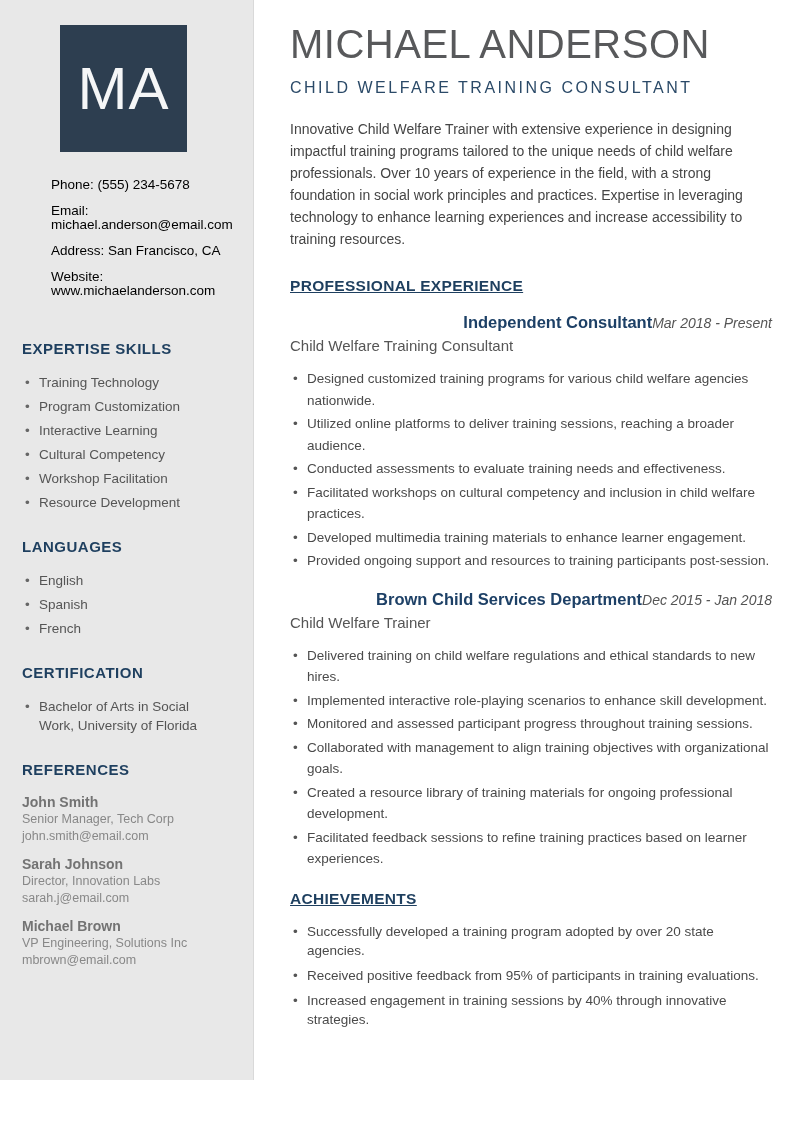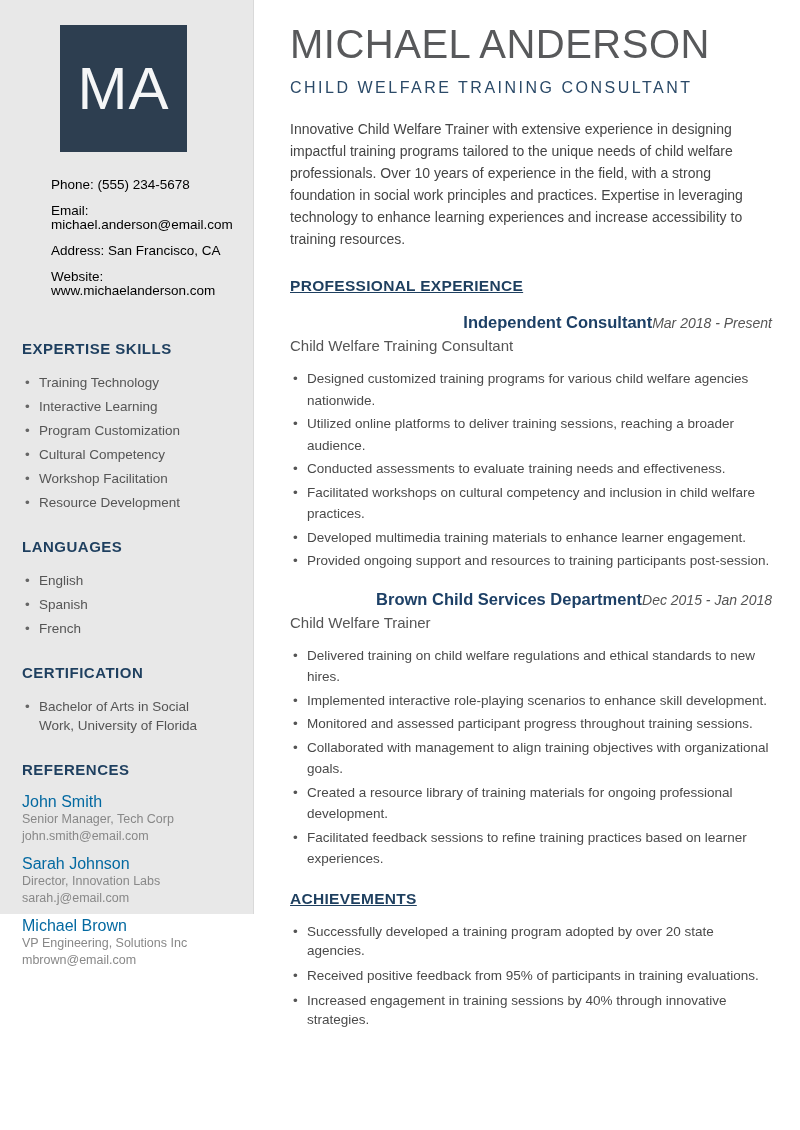--- a/index.html
+++ b/index.html
@@ -6,21 +6,21 @@
   html, body { width: 800px; height: 1130px; overflow: hidden; }
   body {
     font-family: "Liberation Sans", sans-serif;
     background: #ffffff;
     color: #4a4a4a;
   }
   .page { display: flex; width: 800px; height: 1130px; }
 
   
   .sidebar {
-    width: 254px; flex-shrink: 0; height: 914px;
+    width: 254px; flex-shrink: 0; height: 1080px;
     background: #e8e8e8;
     border-right: 1px solid #d9d9d9;
     padding: 25px 28px 0 22px;
   }
   .avatar {
     width: 127px; height: 127px; margin: 0 auto;
     background: #2d3e50; color: #f5f6f7;
     display: flex; align-items: center; justify-content: center;
     font-size: 60px; letter-spacing: 1px; font-weight: 400;
   }
@@ -37,21 +37,21 @@
 
   .side-list { list-style: none; margin-top: 15px; margin-bottom: 0; }
   .side-list li {
     position: relative; padding-left: 17px;
     font-size: 13.5px; color: #555555; line-height: 19px; margin-bottom: 5px;
   }
   .side-list li::before { content: "\2022"; position: absolute; left: 3px; color: #666666; }
 
   .refs { margin-top: 14px; }
   .ref { margin-bottom: 10px; }
-  .ref-name { font-size: 16px; font-weight: normal; color: #0369a1; line-height: 18px; }
+  .ref-name { font-size: 14px; font-weight: bold; color: #737373; line-height: 18px; }
   .ref-role, .ref-email { font-size: 12.5px; color: #888888; line-height: 17px; }
 
   
   .main { flex: 1; padding: 22px 28px 0 36px; }
   .person-name {
     font-size: 40px; font-weight: normal; color: #58595b;
     line-height: 44px; letter-spacing: 0.5px;
   }
   .person-headline {
     margin-top: 12px; font-size: 16px; color: #2b4a68;
@@ -101,22 +101,22 @@
     <div class="contact">
       <div class="contact-line">Phone: (555) 234-5678</div>
       <div class="contact-line">Email: michael.anderson@email.com</div>
       <div class="contact-line">Address: San Francisco, CA</div>
       <div class="contact-line">Website: www.michaelanderson.com</div>
     </div>
 
     <h2 class="side-title first">EXPERTISE SKILLS</h2>
     <ul class="side-list">
       <li>Training Technology</li>
+      <li>Program Customization</li>
       <li>Interactive Learning</li>
-      <li>Program Customization</li>
       <li>Cultural Competency</li>
       <li>Workshop Facilitation</li>
       <li>Resource Development</li>
     </ul>
 
     <h2 class="side-title next">LANGUAGES</h2>
     <ul class="side-list">
       <li>English</li>
       <li>Spanish</li>
       <li>French</li>

